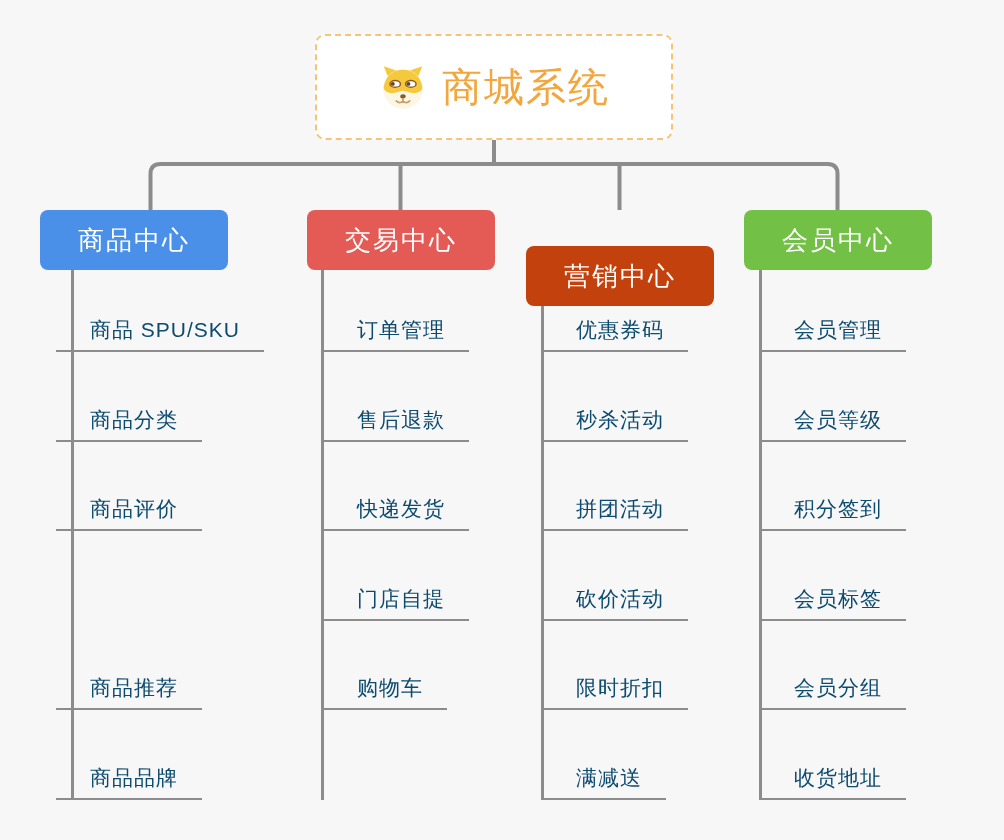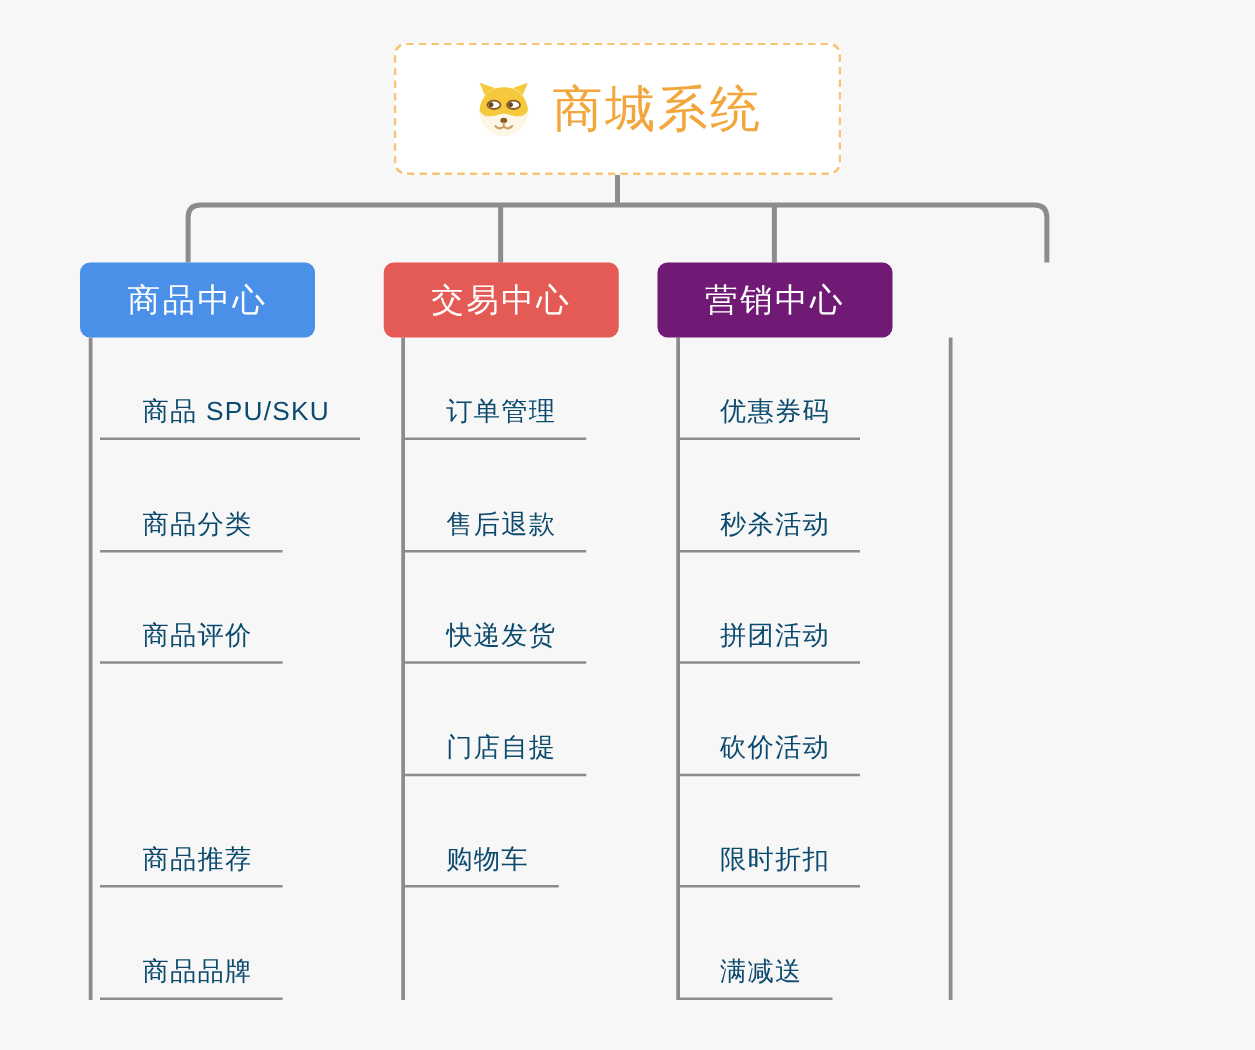--- a/index.html
+++ b/index.html
@@ -16,21 +16,21 @@
     position:absolute; left:315px; top:34px; width:358px; height:106px;
     background:#ffffff; border:2px dashed #f6c474; border-radius:10px;
     box-sizing:border-box;
     display:flex; align-items:center; justify-content:center; gap:14px;
   }
   .doge { width:50px; height:50px; display:inline-block; }
   .root-label { font-size:40px; letter-spacing:2px; color:#f2a63c; }
 
   
   .branch { position:absolute; top:210px; width:188px; }
-  .b0 { left:64px; }
+  .b0 { left:40px; }
   .b1 { left:307px; }
   .b2 { left:526px; }
   .b3 { left:744px; }
   .branch-node {
     height:60px; line-height:60px; border-radius:8px;
     color:#ffffff; font-size:26px; letter-spacing:2px; text-align:center;
   }
 
   
   .child {
@@ -99,23 +99,32 @@
   <div class="branch b1">
     <div class="branch-node" style="background-color: rgb(228, 90, 84);">交易中心</div>
     <div class="child c0">订单管理</div>
     <div class="child c1">售后退款</div>
     <div class="child c2">快递发货</div>
     <div class="child c3">门店自提</div>
     <div class="child c4">购物车</div>
   </div>
 
   <div class="branch b2">
-    <div class="branch-node" style="background-color: #701a75;">营销中心</div>
+    <div class="branch-node" style="background-color: #c2410c; margin-top: 36px;">营销中心</div>
     <div class="child c0">优惠券码</div>
     <div class="child c1">秒杀活动</div>
     <div class="child c2">拼团活动</div>
     <div class="child c3">砍价活动</div>
     <div class="child c4">限时折扣</div>
     <div class="child c5">满减送</div>
   </div>
 
+  <div class="branch b3">
+    <div class="branch-node" style="background-color: rgb(114, 192, 69);">会员中心</div>
+    <div class="child c0">会员管理</div>
+    <div class="child c1">会员等级</div>
+    <div class="child c2">积分签到</div>
+    <div class="child c3">会员标签</div>
+    <div class="child c4">会员分组</div>
+    <div class="child c5">收货地址</div>
+  </div>
 
 </div>
 
 </body></html>

